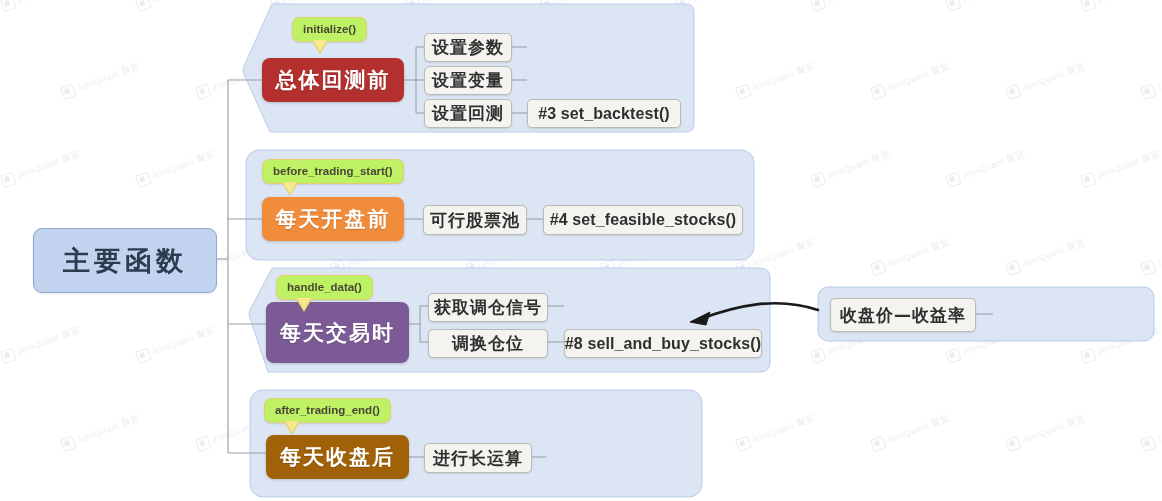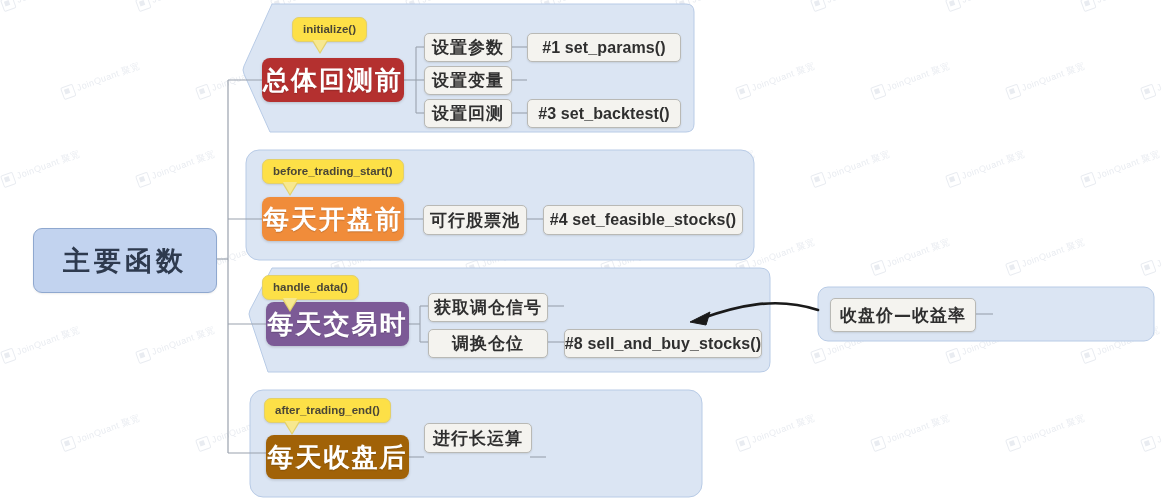--- a/index.html
+++ b/index.html
@@ -45,30 +45,30 @@
     font-family:"DejaVu Sans","Liberation Sans",sans-serif;
     box-shadow:0 1px 2px rgba(0,0,0,.08);
     z-index:6;
   }
 
   
   .stage{
     position:absolute;z-index:7;
     border-radius:8px;
     display:flex;align-items:center;justify-content:center;
-    color:#ffffff;font-size:26px;font-weight:700;letter-spacing:2px;
+    color:#ffffff;font-size:21px;font-weight:700;letter-spacing:2px;
     font-family:"DejaVu Sans","Liberation Sans",sans-serif;
     box-shadow:0 1px 3px rgba(0,0,0,.18);
     text-shadow:0 1px 1px rgba(0,0,0,.18);
   }
 
   
   .callout{
     position:absolute;z-index:8;
-    background:#fde047;border:1px solid #e3d06a;border-radius:7px;
+    background:#bef264;border:1px solid #e3d06a;border-radius:7px;
     color:#4a4636;font-size:11.5px;font-weight:700;
     padding:5px 10px 6px;
     white-space:nowrap;
     font-family:"Liberation Sans",sans-serif;
     box-shadow:0 1px 2px rgba(0,0,0,.10);
   }
   .callout:after{
     content:"";position:absolute;left:20px;bottom:-11px;
     width:0;height:0;
     border-left:7px solid transparent;
@@ -422,44 +422,43 @@
     </g>
   </svg>
 
   <div class="root-node">主要函数</div>
 
   <div class="callout" style="left:292px;top:17px;">initialize()</div>
 
   <div class="stage" style="left:262px;top:58px;width:142px;height:44px;background:#b4302f;">总体回测前</div>
 
   <div class="leaf cn" style="left:424px;top:33px;width:86px;height:27px;">设置参数</div>
-  <div class="leaf code" style="left:527px;top:33px;width:152px;height:27px;">#1  set_params()</div>
 
   <div class="leaf cn" style="left:424px;top:66px;width:86px;height:27px;border-radius:6px;">设置变量</div>
 
   <div class="leaf cn" style="left:424px;top:99px;width:86px;height:27px;">设置回测</div>
   <div class="leaf code" style="left:527px;top:99px;width:152px;height:27px;">#3  set_backtest()</div>
 
   <div class="callout" style="left:262px;top:159px;">before_trading_start()</div>
 
   <div class="stage" style="left:262px;top:197px;width:142px;height:44px;background:#f08c3a;">每天开盘前</div>
 
   <div class="leaf cn" style="left:423px;top:205px;width:102px;height:28px;">可行股票池</div>
   <div class="leaf code" style="left:543px;top:205px;width:198px;height:28px;">#4 set_feasible_stocks()</div>
 
-  <div class="callout" style="left:262px;top:275px;">handle_data()</div>
-
-  <div class="stage" style="left:266px;top:302px;width:143px;height:44px;background:#7c5a96;">每天交易时</div>
+  <div class="callout" style="left:276px;top:275px;">handle_data()</div>
+
+  <div class="stage" style="left:266px;top:302px;width:143px;height:61px;background:#7c5a96;">每天交易时</div>
 
   <div class="leaf cn" style="left:428px;top:293px;width:118px;height:27px;">获取调仓信号</div>
 
   <div class="leaf cn" style="left:428px;top:329px;width:118px;height:27px;">调换仓位</div>
   <div class="leaf code" style="left:564px;top:329px;width:196px;height:27px;">#8 sell_and_buy_stocks()</div>
 
   <div class="callout" style="left:264px;top:398px;">after_trading_end()</div>
 
   <div class="stage" style="left:266px;top:435px;width:143px;height:44px;background:#a16207;">每天收盘后</div>
 
-  <div class="leaf cn" style="left:424px;top:423px;width:106px;height:28px;">进行长运算</div>
+  <div class="leaf cn" style="left:424px;top:443px;width:106px;height:28px;">进行长运算</div>
 
   <div class="leaf cn" style="left:830px;top:298px;width:144px;height:32px;">收盘价—收益率</div>
 
 </div>
 
 </body></html>

